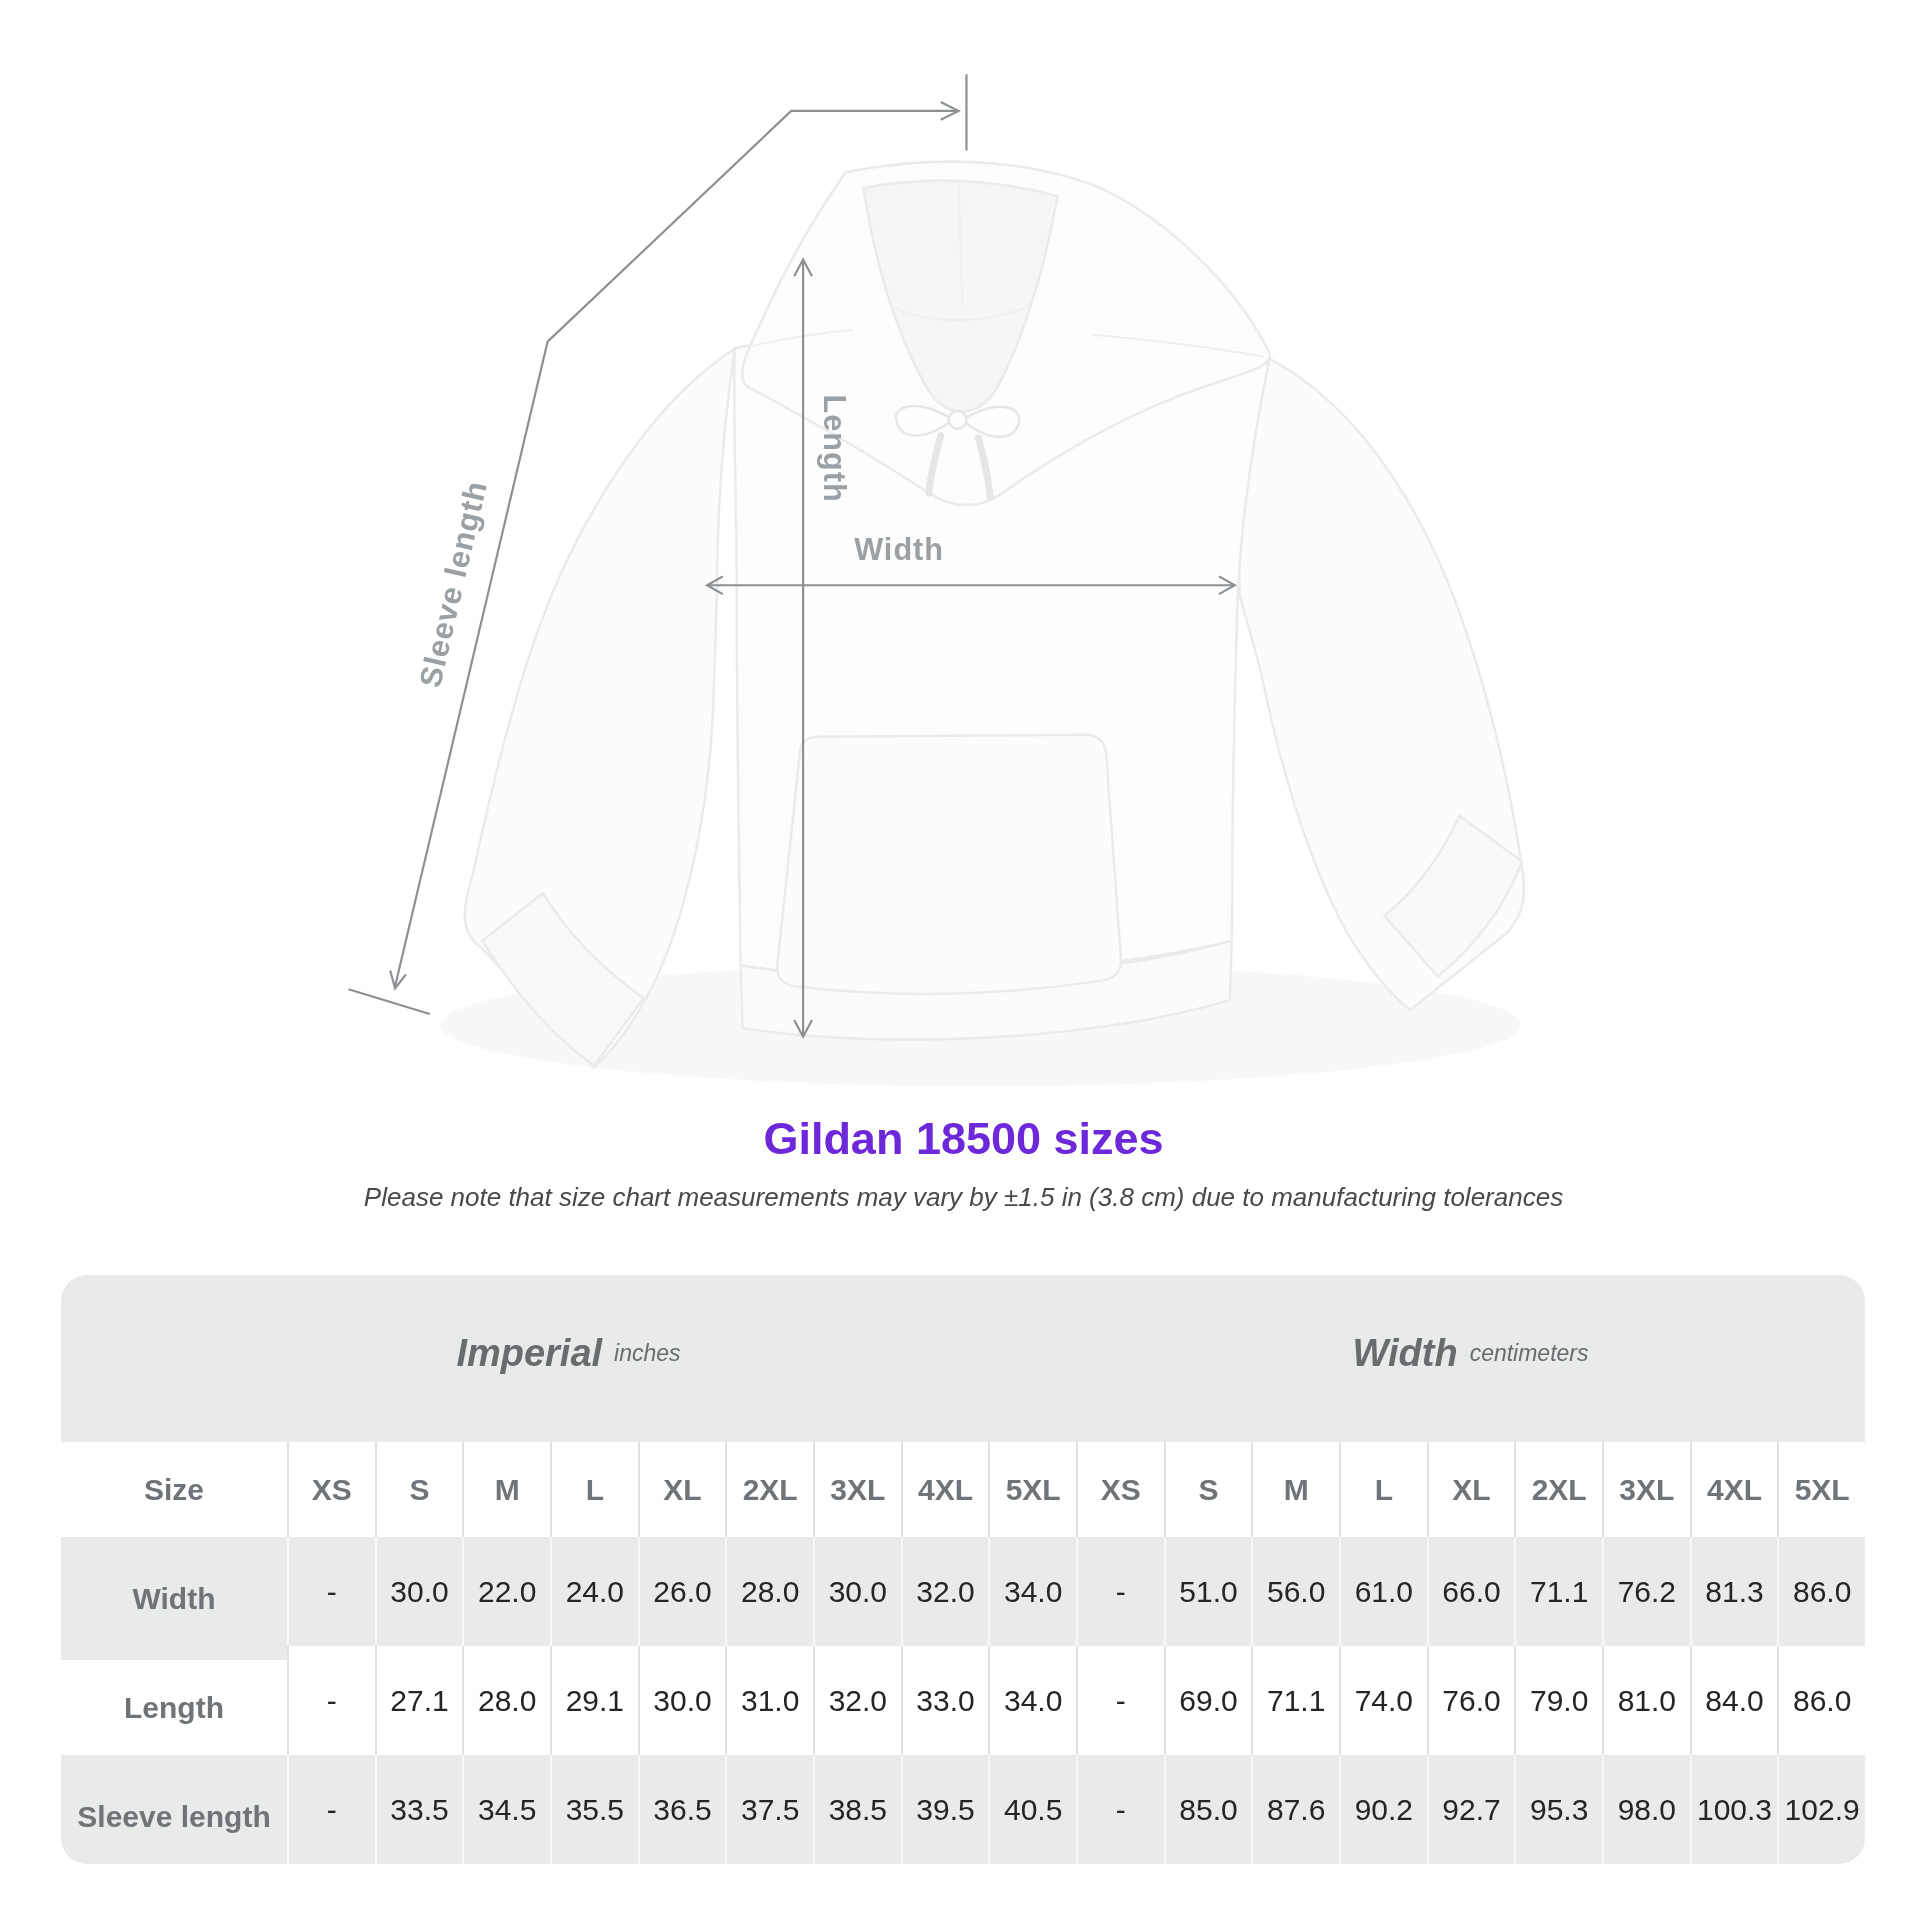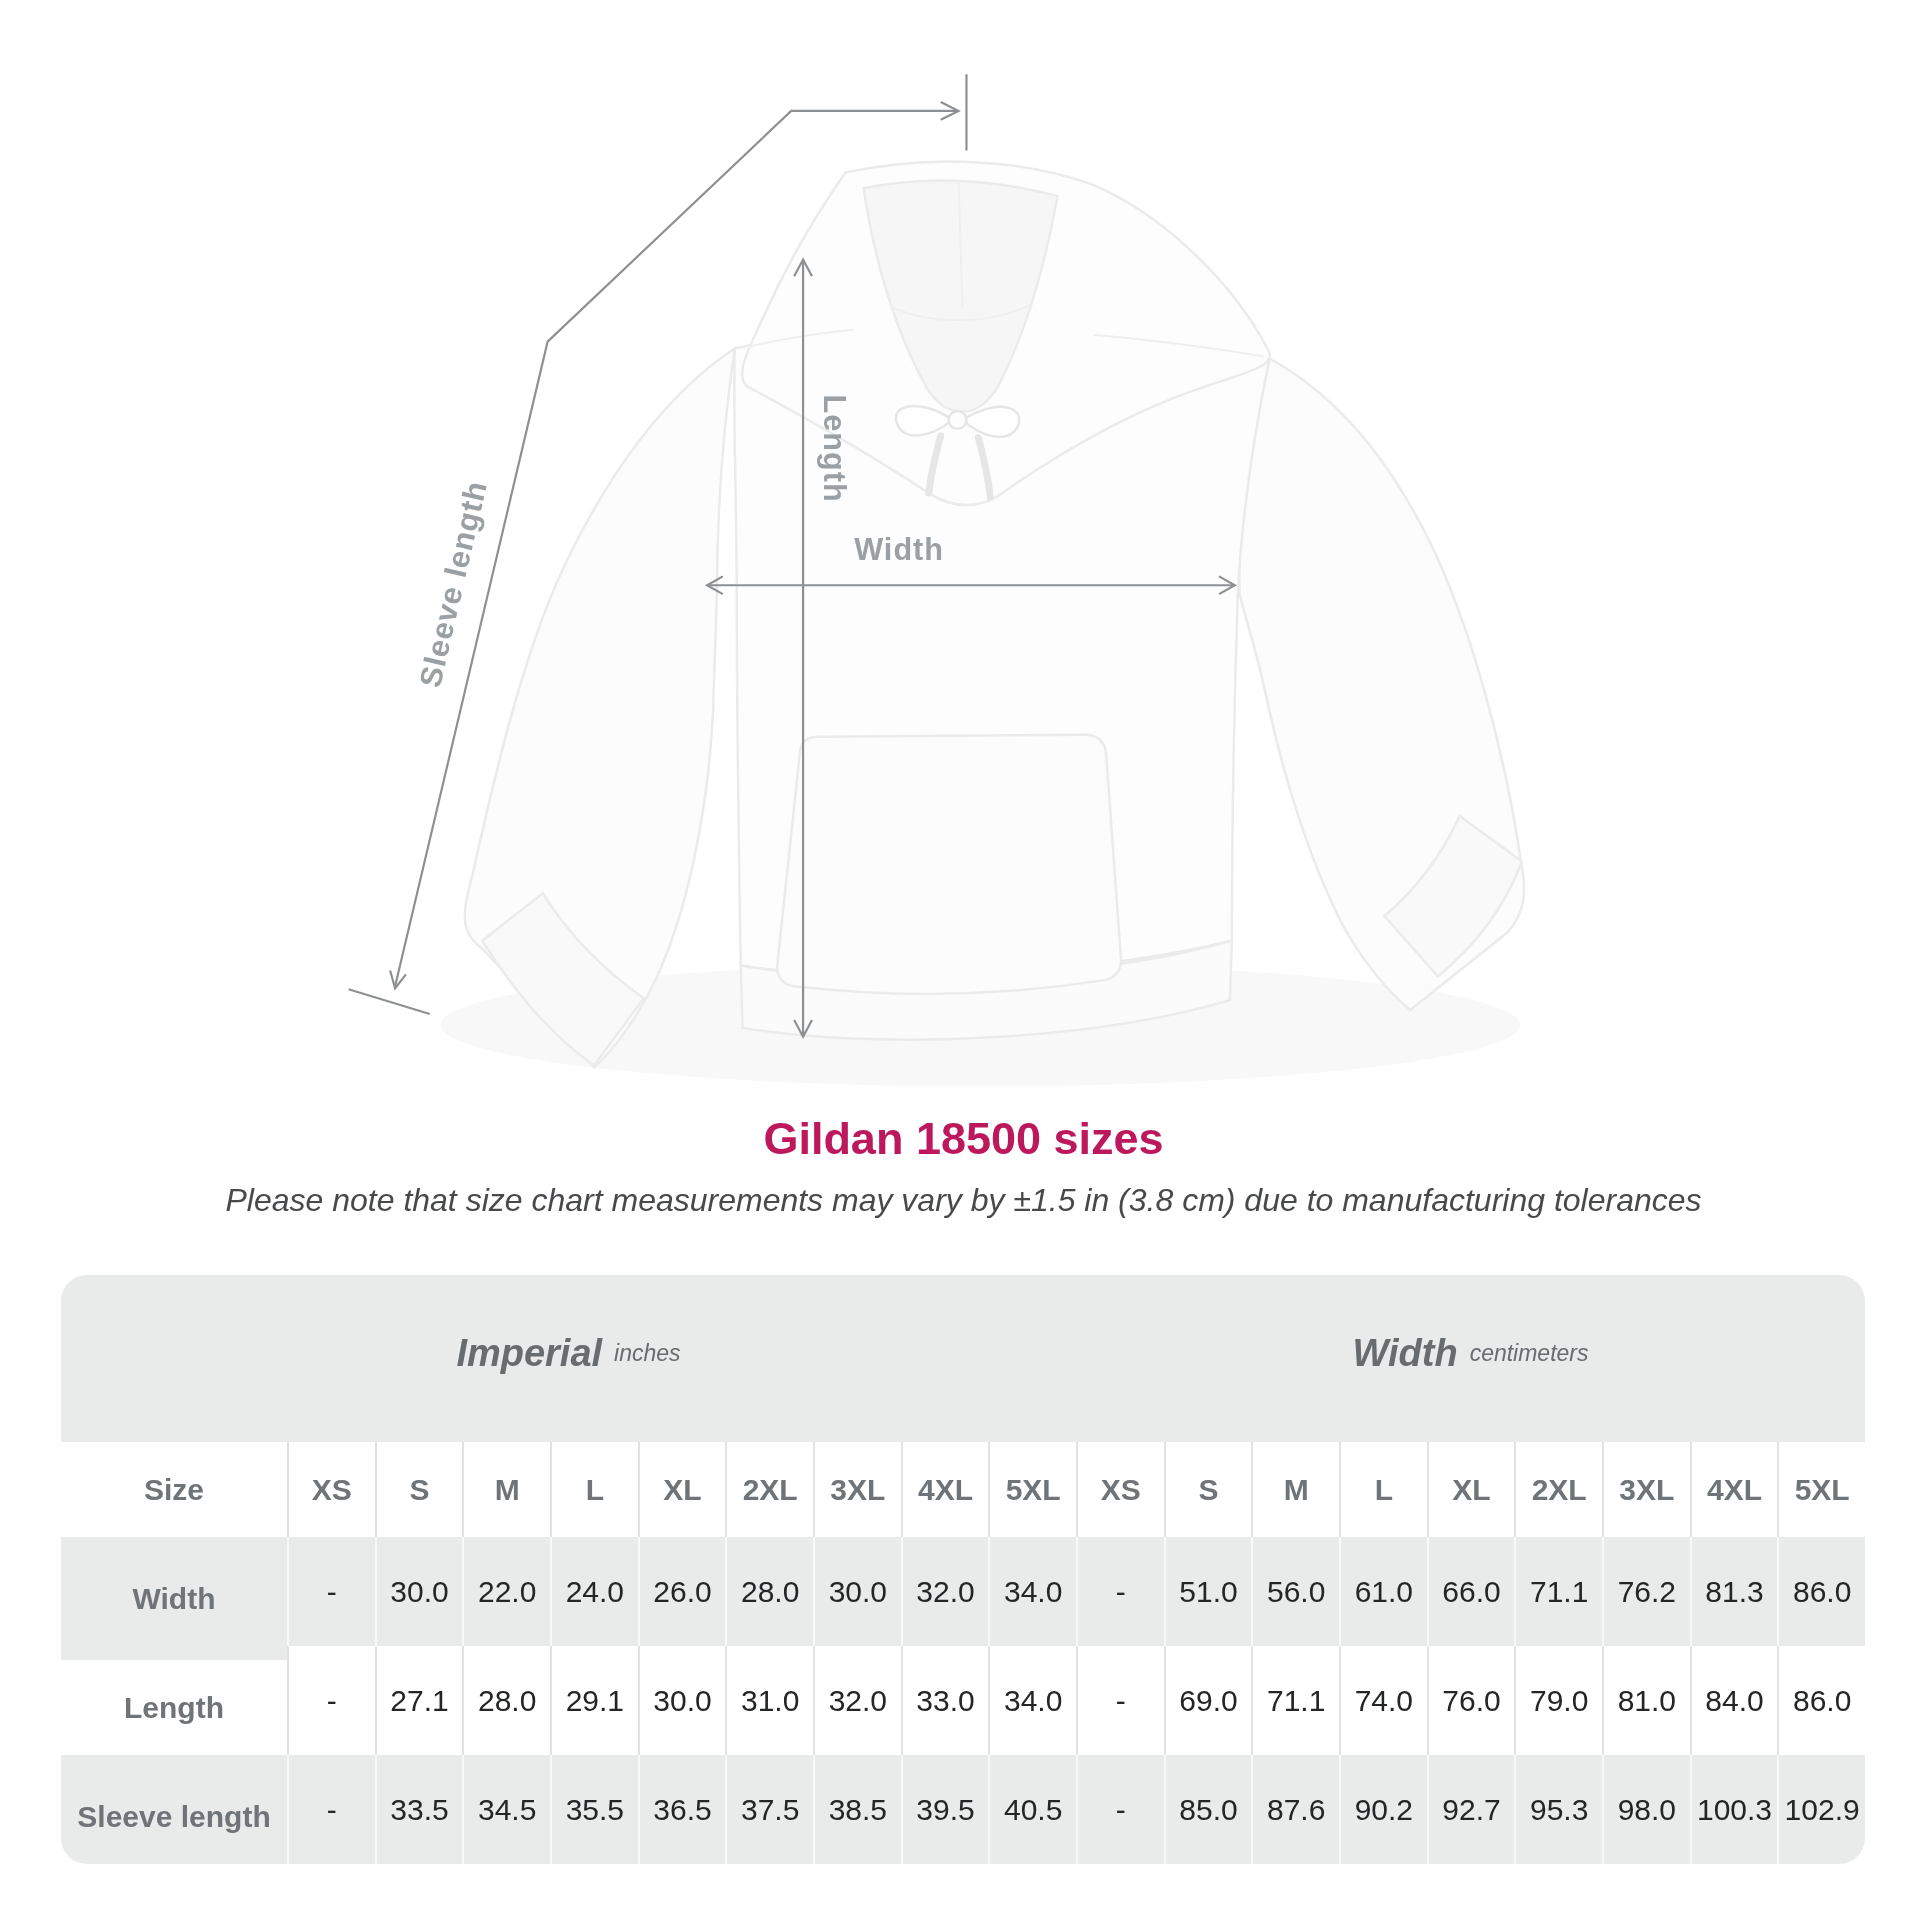--- a/index.html
+++ b/index.html
@@ -9,25 +9,25 @@
   }
   
   #diagram{position:absolute;left:0;top:0;width:1927px;height:1119px;}
   .dim-line{stroke:#8d9093;stroke-width:2.2;fill:none;}
   .dim-label{fill:#9aa0a3;font-weight:bold;font-size:31px;letter-spacing:1px;}
   .garment{stroke:#ebebeb;stroke-width:2.5;}
   .seam{stroke:#efefef;stroke-width:2;fill:none;}
   
   .page-title{
     position:absolute;left:0;top:1113px;width:100%;text-align:center;
-    font-size:45px;font-weight:bold;color:#be185d;letter-spacing:0px;
+    font-size:45px;font-weight:bold;color:#6d28d9;letter-spacing:0px;
   }
   .page-subtitle{
     position:absolute;left:0;top:1182px;width:100%;text-align:center;
-    font-size:32px;font-style:italic;color:#47494b;
+    font-size:26px;font-style:italic;color:#47494b;
   }
   
   .size-table{
     position:absolute;left:61px;top:1275px;width:1804px;height:589px;
     background:#e9eaea;border-radius:26px;overflow:hidden;
     display:grid;
     grid-template-columns:226px repeat(18, 1fr);
     grid-template-rows:153px 109px 109px 109px 109px;
   }
   .group{

